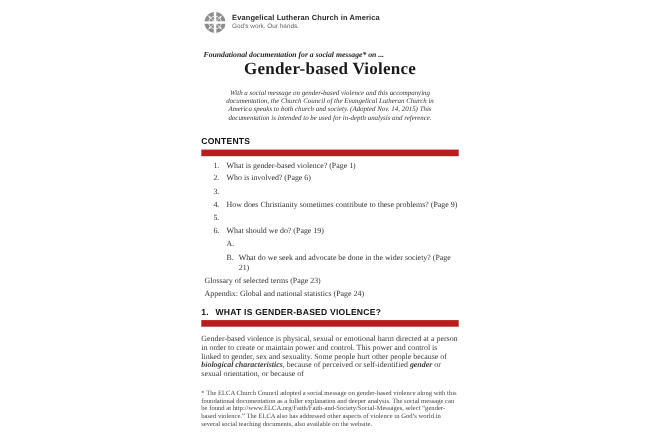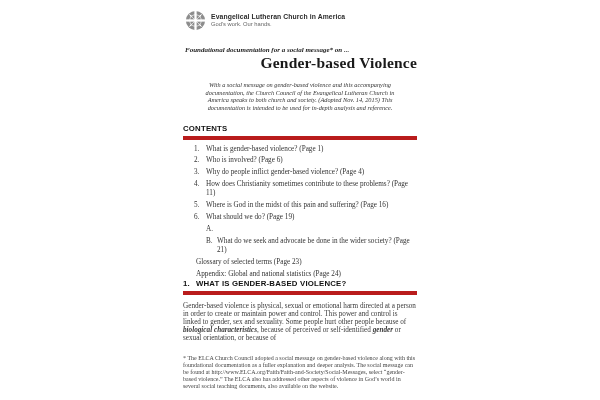--- a/index.html
+++ b/index.html
@@ -10,38 +10,38 @@
   
   .masthead{position:absolute;top:10px;left:2px;display:flex;align-items:center;gap:5px;}
   .logo{width:21px;height:21px;flex:none;}
   .org-name{font-family:"Liberation Sans", sans-serif;font-weight:bold;font-size:6.8px;
             line-height:8px;color:#2b2b2b;letter-spacing:.1px;}
   .tagline{font-family:"Liberation Sans", sans-serif;font-size:5.8px;line-height:7px;color:#666;}
 
   
   .kicker{position:absolute;top:46px;left:2px;font-style:italic;font-weight:bold;
           font-size:7px;color:#222;}
-  .doc-title{position:absolute;top:54px;left:0;width:234px;margin:0;text-align:right;
+  .doc-title{position:absolute;top:54px;left:0;width:234px;margin:0;text-align:center;
              font-size:15.5px;font-weight:bold;color:#1a1a1a;letter-spacing:.2px;}
   .abstract{position:absolute;top:81px;left:16px;width:202px;margin:0;text-align:center;
             font-style:italic;font-size:6.3px;line-height:7.7px;color:#333;}
 
   
   .rule-head{font-family:"Liberation Sans", sans-serif;font-weight:bold;font-size:7.8px;
-             color:#111;letter-spacing:.2px;border-bottom:4px solid #b91c1c;
+             color:#111;letter-spacing:.2px;border-bottom:6px solid #b91c1c;
              padding-bottom:2.5px;margin:0;}
 
   
   .contents{position:absolute;top:124px;left:0;width:234px;}
   .toc-list{margin-top:5px;}
   .toc-row{display:flex;font-size:7.2px;line-height:8.6px;color:#333;margin:0 0 3.4px 11px;}
   .toc-row .lab{width:12px;flex:none;}
   .toc-row.lvl2{margin-left:23px;}
   .toc-row.lvl2 .lab{width:11px;}
-  .toc-row.lvl0{margin-left:13px;}
+  .toc-row.lvl0{margin-left:3px;}
 
   
   .section1{position:absolute;top:279px;left:0;width:234px;}
   .sec-head{display:flex;}
   .sec-head .num{margin-right:6px;}
   .body-par{margin:7px 0 0 0;font-size:7.2px;line-height:8.2px;color:#3a3a3a;}
   .bi{font-weight:bold;font-style:italic;}
 
   
   .footnote{position:absolute;top:355px;left:0;width:234px;font-size:6px;
@@ -82,29 +82,27 @@
         <div class="toc-row lvl1">
           <span class="lab">1.</span>
           <span class="txt">What is gender-based violence? (Page 1)</span>
         </div>
         <div class="toc-row lvl1">
           <span class="lab">2.</span>
           <span class="txt">Who is involved? (Page 6)</span>
         </div>
         <div class="toc-row lvl1">
           <span class="lab">3.</span>
-          <span class="txt">Why do people inflict gender-based violence? (Page 4)</span>
         </div>
         <div class="toc-row lvl1">
           <span class="lab">4.</span>
-          <span class="txt">How does Christianity sometimes contribute to these problems? (Page 11)</span>
+          <span class="txt">How does Christianity sometimes contribute to these problems? (Page 9)</span>
         </div>
         <div class="toc-row lvl1">
           <span class="lab">5.</span>
-          <span class="txt">Where is God in the midst of this pain and suffering? (Page 16)</span>
         </div>
         <div class="toc-row lvl1">
           <span class="lab">6.</span>
           <span class="txt">What should we do? (Page 19)</span>
         </div>
         <div class="toc-row lvl2">
           <span class="lab">A.</span>
         </div>
         <div class="toc-row lvl2">
           <span class="lab">B.</span>

